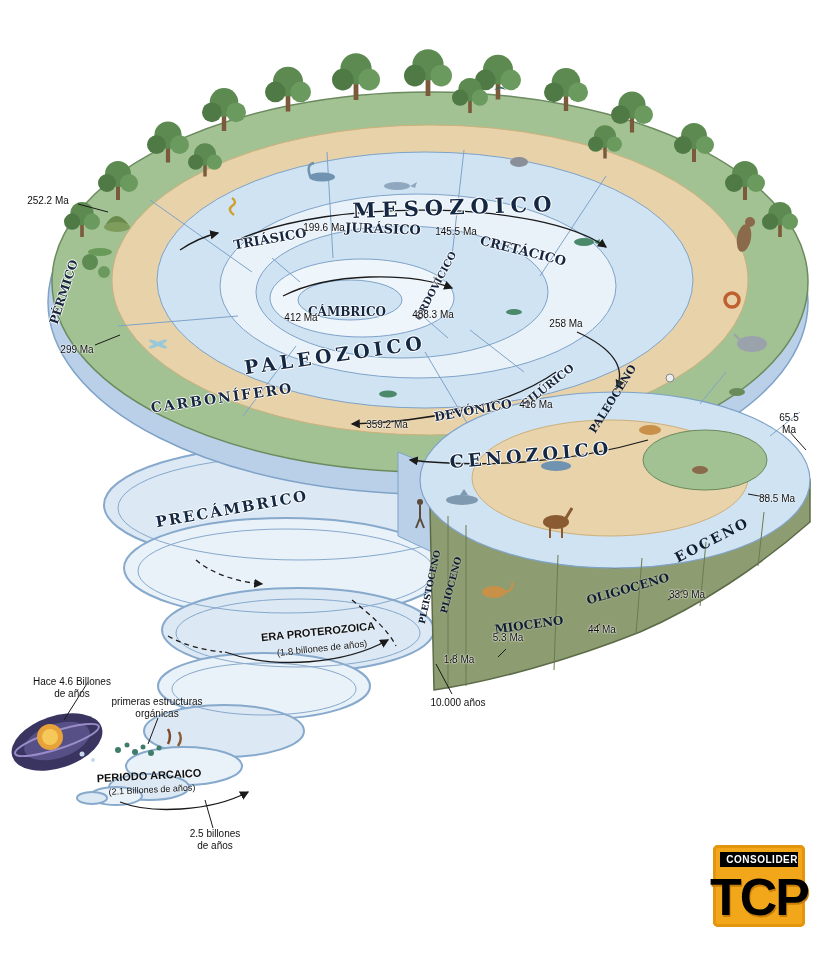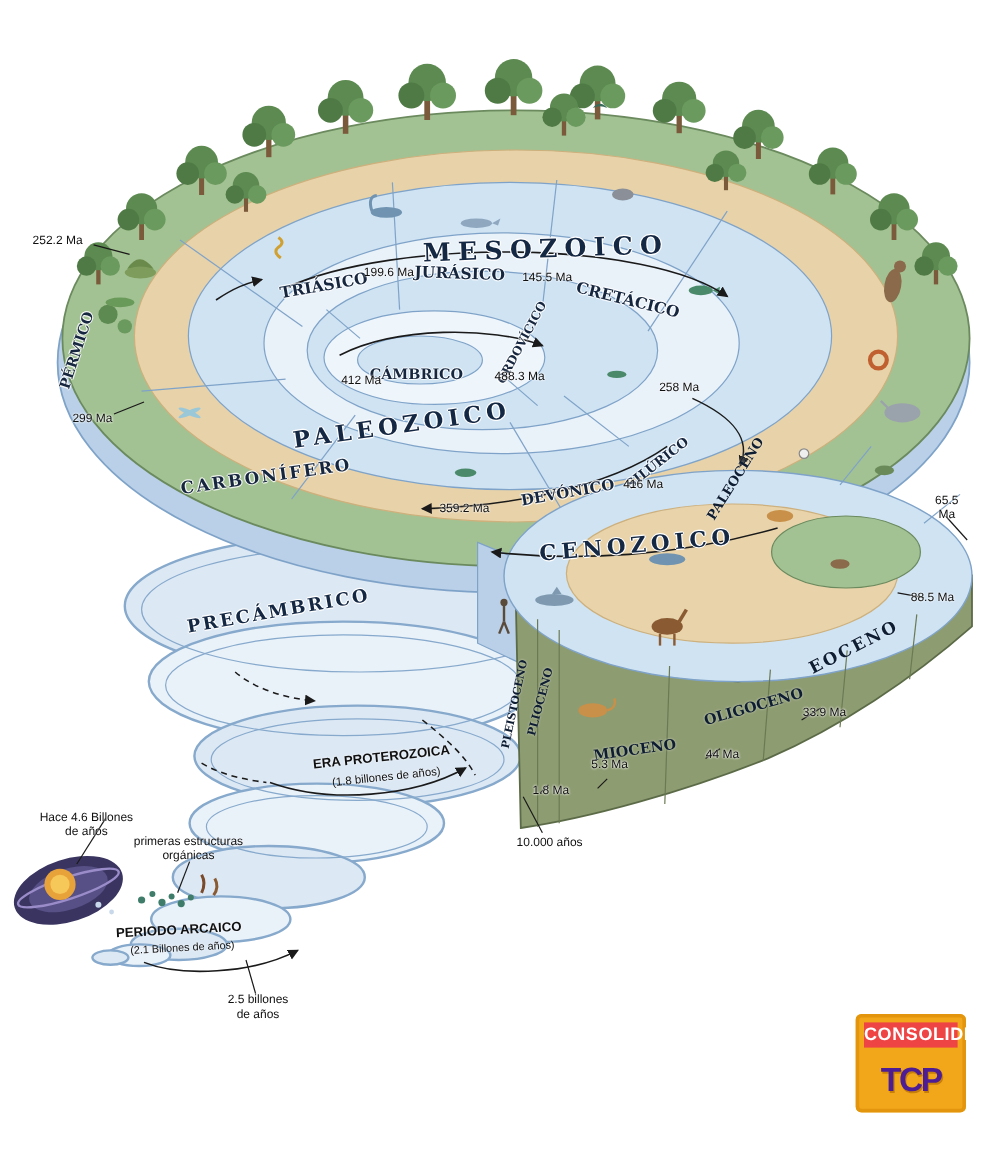--- a/index.html
+++ b/index.html
@@ -12,24 +12,24 @@
        text-shadow:1px 0 0 #fff,-1px 0 0 #fff,0 1px 0 #fff,0 -1px 0 #fff;}
   .period{font-family:"DejaVu Serif",serif;font-weight:700;color:#16263f;
        text-shadow:1px 0 0 rgba(255,255,255,.8),-1px 0 0 rgba(255,255,255,.8),0 1px 0 rgba(255,255,255,.8),0 -1px 0 rgba(255,255,255,.8);}
   .epoch{font-family:"DejaVu Serif",serif;font-weight:700;color:#0f1d33;
        text-shadow:0 0 2px rgba(255,255,255,.6);}
   .date{font-size:10px;color:#101010;text-shadow:0 0 2px #fff,0 0 2px #fff;text-align:center;}
   .note{font-size:10px;color:#101010;text-shadow:0 0 2px #fff;}
   .note-title{font-weight:700;font-size:11px;color:#101010;text-shadow:0 0 2px #fff;}
   .logo{position:absolute;left:713px;top:845px;width:92px;height:82px;background:#f2a71b;
         border-radius:5px;box-shadow:inset 0 0 0 3px #e2950d;display:flex;flex-direction:column;}
-  .logo-brand{margin:7px 7px 0 7px;background:#ef4444;color:#fff;font-weight:700;font-size:15px;
-        text-align:left;padding:2px 0;letter-spacing:.5px;}
-  .logo-acronym{flex:1;display:flex;align-items:center;justify-content:center;color:#4c1d95;
-        font-weight:700;font-size:28px;letter-spacing:-2px;text-shadow:1px 2px 0 #c87f0a;}
+  .logo-brand{margin:7px 7px 0 7px;background:#000000;color:#fff;font-weight:700;font-size:10px;
+        text-align:right;padding:2px 0;letter-spacing:.5px;}
+  .logo-acronym{flex:1;display:flex;align-items:center;justify-content:center;color:#000000;
+        font-weight:700;font-size:52px;letter-spacing:-2px;text-shadow:1px 2px 0 #c87f0a;}
 </style>
 </head>
 <body>
 
 <div id="stage">
 
 <svg id="bg" width="825" height="960" viewBox="0 0 825 960">
   <defs>
     <marker id="ah" markerWidth="8" markerHeight="8" refX="6" refY="3.5" orient="auto">
       <path d="M0 0 L7 3.5 L0 7 Z" fill="#1a1a1a"></path>

